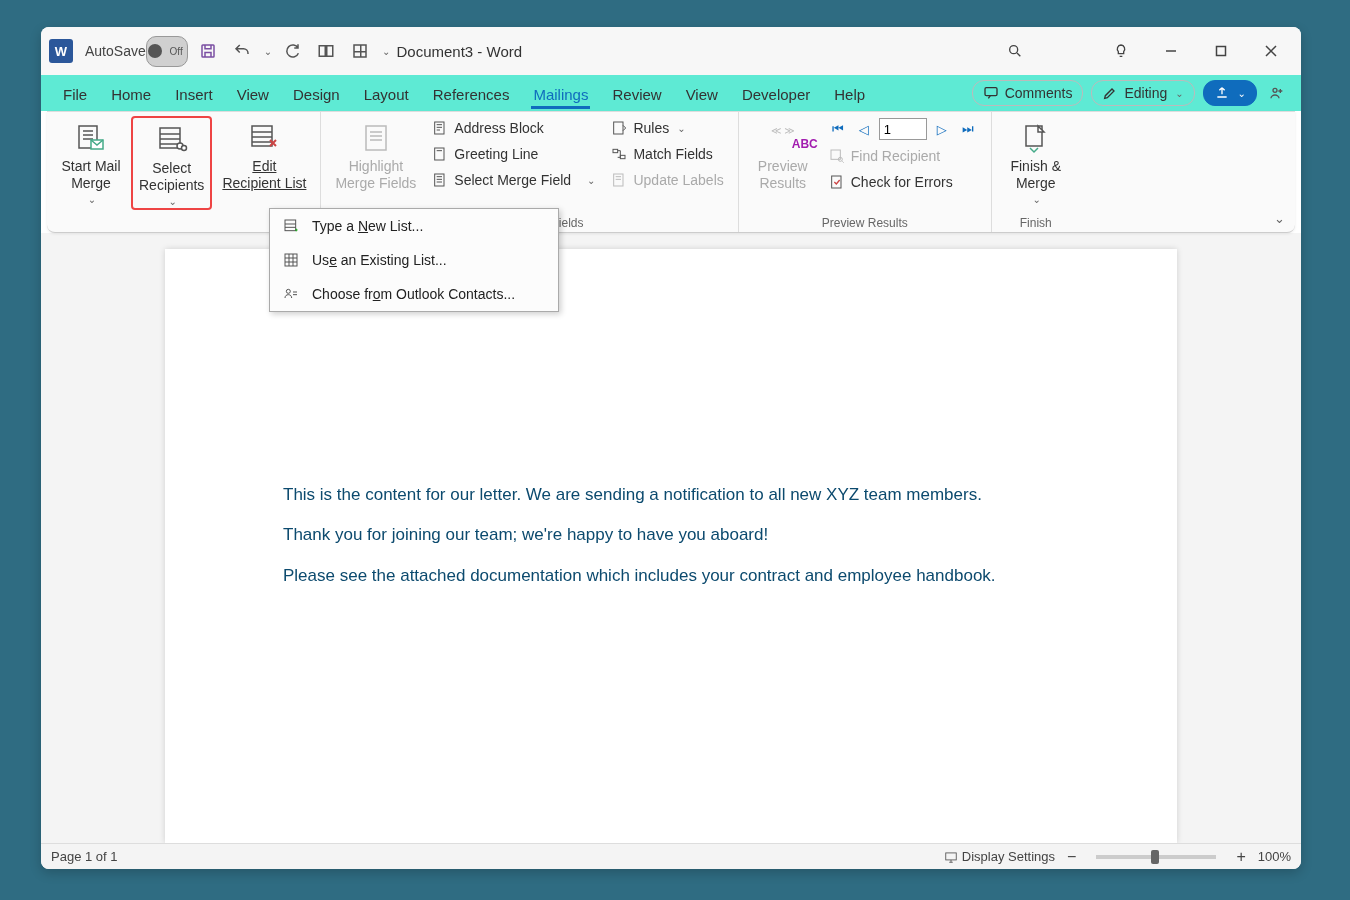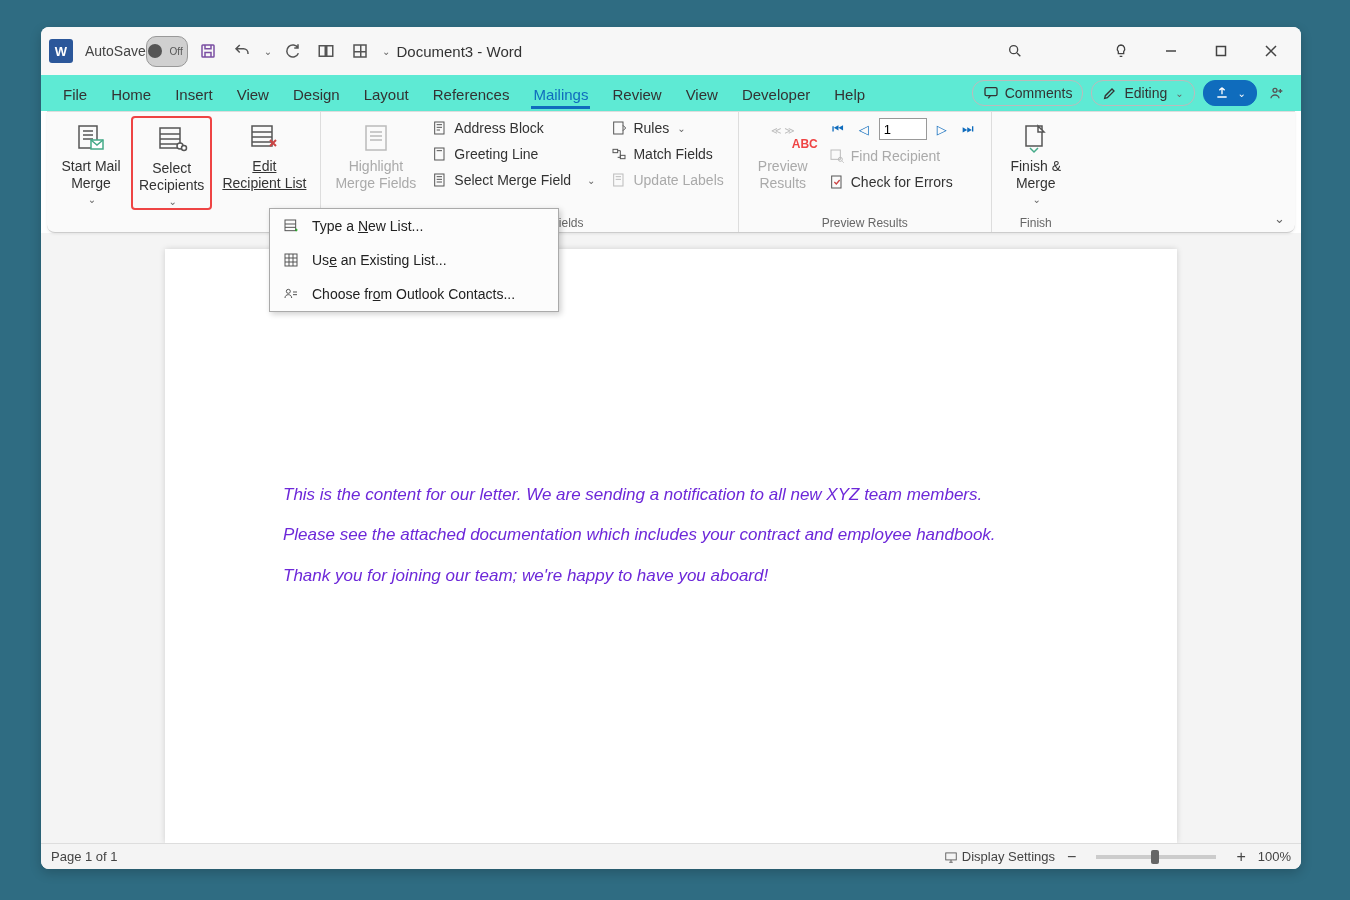--- a/index.html
+++ b/index.html
@@ -33,21 +33,21 @@
 .big-btn { display: flex; flex-direction: column; align-items: center; justify-content: flex-start; padding: 4px 6px 0; min-width: 72px; cursor: pointer; color: #333; text-align: center; line-height: 1.2; font-size: 14px; gap: 2px; }
 .big-btn .icon-box { width: 36px; height: 36px; display: flex; align-items: center; justify-content: center; }
 .big-btn.disabled { color: #aaa; }
 .big-btn.highlight { border: 2px solid #e44; border-radius: 4px; }
 .caret { font-size: 10px; margin-left: 2px; color: #666; }
 .dropdown { position: absolute; top: 96px; left: 222px; width: 290px; background: #fcfcfc; border: 1px solid #aaa; box-shadow: 2px 2px 6px rgba(0,0,0,.2); z-index: 50; }
 .dropdown-item { display: flex; align-items: center; gap: 12px; padding: 8px 12px; font-size: 14px; color: #222; cursor: pointer; }
 .dropdown-item .dd-icon { width: 18px; height: 18px; display:flex; align-items:center; justify-content:center; color:#555;}
 .underline-accel { text-decoration: underline; }
 .doc-area { flex: 1; background: #f4f4f4; display: flex; justify-content: center; overflow: hidden; }
-.page { width: 1012px; background: #fff; margin-top: 16px; box-shadow: 0 0 6px rgba(0,0,0,.15); padding: 230px 118px 0; font-size: 17px; color: #6d28d9; line-height: 1.9; font-style: italic; }
+.page { width: 1012px; background: #fff; margin-top: 16px; box-shadow: 0 0 6px rgba(0,0,0,.15); padding: 230px 118px 0; font-size: 17px; color: #0c4a6e; line-height: 1.9; }
 .page p { margin-bottom: 8px; }
 .status-bar { height: 26px; background: #f4f4f4; border-top: 1px solid #ddd; display: flex; align-items: center; padding: 0 10px; font-size: 13px; color: #444; gap: 12px; }
 .status-spacer { flex: 1; }
 .zoom-slider { width: 120px; height: 4px; background: #ccc; position: relative; margin: 0 8px; }
 .zoom-slider .knob { position: absolute; top: -5px; left: 55px; width: 8px; height: 14px; background: #666; border-radius: 2px; }
 .mini-icon { width: 16px; height: 16px; }
 .nav-btn { color:#0f6cbd; width:22px; height:22px; display:flex; align-items:center; justify-content:center; cursor:pointer;}
 .nav-input { width:48px; height:22px; border:1px solid #999; font-size:13px; text-align:left; padding:0 4px; }
 .collapse { position:absolute; right:10px; bottom:6px; color:#666; cursor:pointer; }
 </style>
@@ -277,21 +277,21 @@
         </div>
       </div>
       <div class="group-label">Write &amp; Insert Fields</div>
     </div>
 
     <div class="group">
       <div class="group-body">
         <div class="big-btn disabled">
           <div class="icon-box" style="flex-direction:column;">
               <span style="color:#bbb;font-size:10px;">≪ ≫</span>
-              <span style="color:#ef4444;font-size:12px;font-weight:bold;margin-left:44px;">ABC</span>
+              <span style="color:#a21caf;font-size:12px;font-weight:bold;margin-left:44px;">ABC</span>
             </div>
           <span style="white-space:pre-line;">Preview
 Results</span>
         </div>
         <div class="vstack">
           <div style="display:flex; align-items:center; gap:4px; padding:2px 4px;">
             <span class="nav-btn">⏮</span>
             <span class="nav-btn">◁</span>
             <input class="nav-input" value="1" style="">
             <span class="nav-btn">▷</span>
@@ -366,22 +366,22 @@
             </svg>
           </span>
         <span><span>Choose fr</span><span class="underline-accel">o</span><span>m Outlook Contacts...</span></span>
       </div>
     </div>
   </div>
 
   <div class="doc-area">
     <div class="page">
       <p>This is the content for our letter. We are sending a notification to all new XYZ team members.</p>
+      <p>Thank you for joining our team; we're happy to have you aboard!</p>
       <p>Please see the attached documentation which includes your contract and employee handbook.</p>
-      <p>Thank you for joining our team; we're happy to have you aboard!</p>
     </div>
   </div>
 
   <div class="status-bar">
     <span>Page 1 of 1</span>
     <div class="status-spacer"></div>
     <span style="display:flex;align-items:center;gap:4px;">
       <svg width="14" height="14" viewBox="0 0 24 24" fill="none" stroke="#555" stroke-width="1.5">
           <rect x="3" y="5" width="18" height="12"></rect>
           <path d="M9 21h6M12 17v4"></path>

